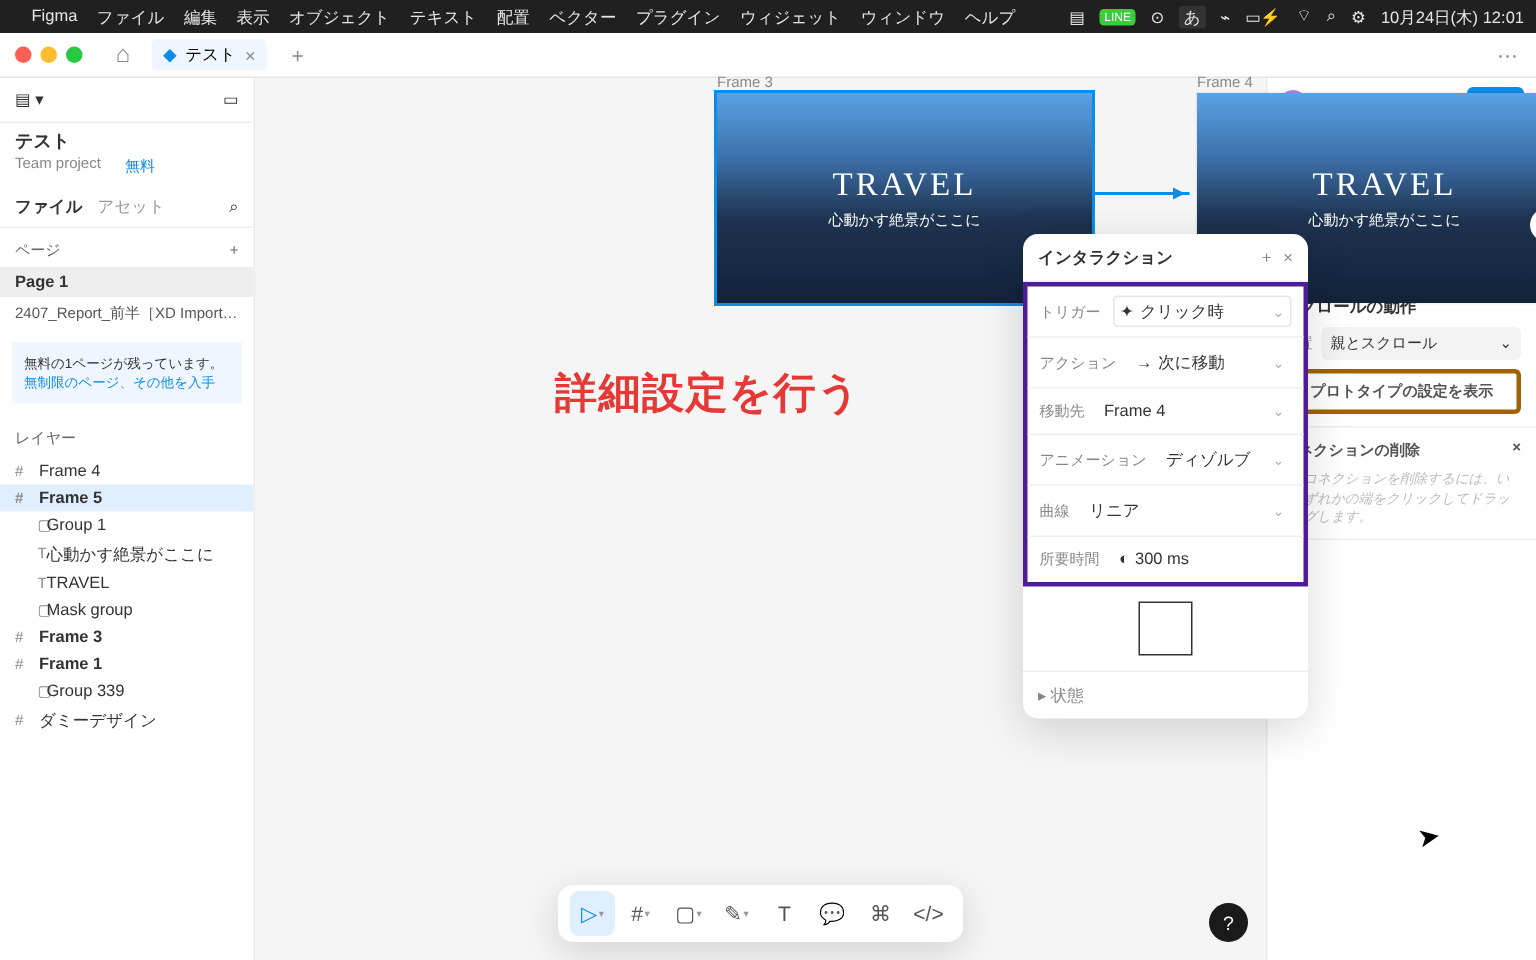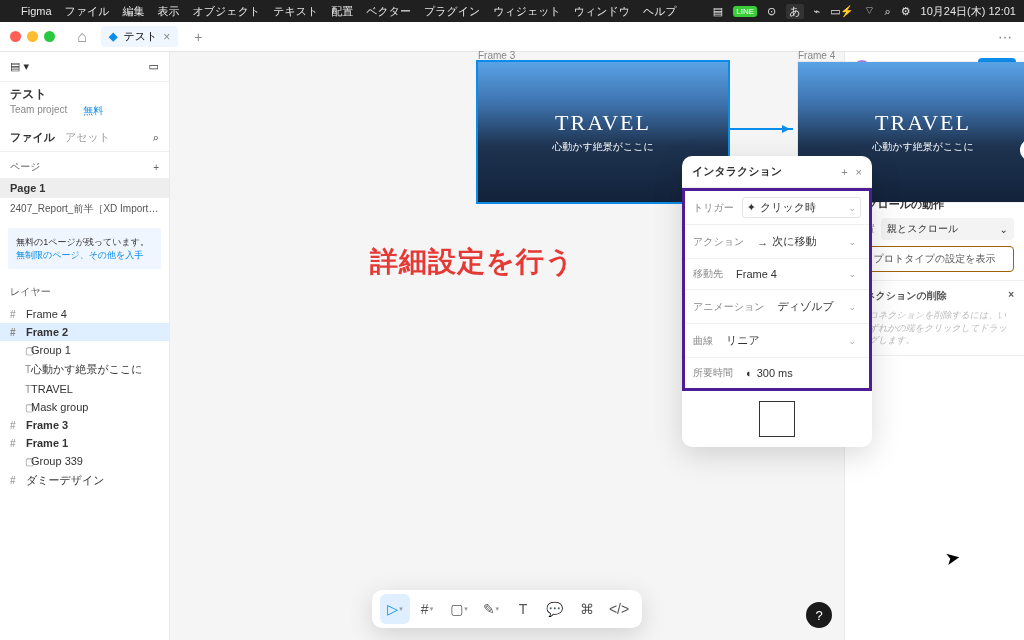--- a/index.html
+++ b/index.html
@@ -80,21 +80,21 @@
   .rpanel{width:180px;background:#fff;border-left:1px solid #eaeaea;display:flex;flex-direction:column;font-size:11px;color:#333;}
   .rp-top{display:flex;align-items:center;justify-content:space-between;padding:6px 8px;border-bottom:1px solid #eee;}
   .avatar{width:18px;height:18px;border-radius:50%;background:#b280e6;color:#fff;display:flex;align-items:center;justify-content:center;font-size:10px;}
   .share{background:#0c8ce9;color:#fff;font-size:11px;padding:3px 8px;border-radius:4px;}
   .rp-tabs{display:flex;gap:10px;padding:6px 10px;border-bottom:1px solid #eee;align-items:center;}
   .rp-tabs .t{color:#888;}
   .rp-tabs .t.active{color:#111;font-weight:600;}
   .rp-section{padding:8px 10px;border-bottom:1px solid #eee;}
   .rp-section .hd{display:flex;justify-content:space-between;align-items:center;font-weight:600;margin-bottom:6px;}
   .pill{background:#f3f3f3;border-radius:4px;padding:4px 6px;font-size:10px;display:flex;align-items:center;gap:6px;justify-content:space-between;}
-  .rp-btn{border:1px solid #a16207;border-radius:4px;padding:5px;text-align:center;font-size:10px;color:#555;margin-top:6px;}
+  .rp-btn{border:3px solid #a16207;border-radius:4px;padding:5px;text-align:center;font-size:10px;color:#555;margin-top:6px;font-weight:bold;}
   .del-section{padding:8px 10px;border-bottom:1px solid #eee;font-size:10px;color:#555;}
   .del-section .hd{display:flex;justify-content:space-between;font-weight:600;margin-bottom:6px;}
   .del-help{color:#bbb;font-size:9px;line-height:1.4;font-style:italic;}
   .zoom{margin-left:auto;color:#888;}
 
   
   .toolbox{position:absolute;left:50%;bottom:12px;transform:translateX(-50%);height:38px;background:#fff;border-radius:10px;box-shadow:0 6px 24px rgba(0,0,0,0.15);display:flex;align-items:center;padding:0 8px;gap:2px;}
   .tool{width:30px;height:30px;display:flex;align-items:center;justify-content:center;color:#555;border-radius:6px;font-size:14px;}
   .tool small{font-size:7px;margin-left:1px;color:#999;}
   .tool.active{background:#e0efff;color:#0c8ce9;}
@@ -184,21 +184,21 @@
       <a>無制限のページ、その他を入手</a>
     </div>
     <div class="layers-hd">レイヤー</div>
     <div class="layer-list">
       <div class="layer-item">
           <span class="ico">#</span>
           <span>Frame 4</span>
         </div>
       <div class="layer-item sel">
           <span class="ico">#</span>
-          <span style="font-weight:600">Frame 2</span>
+          <span style="font-weight:600">Frame 5</span>
         </div>
       <div class="layer-item">
           <span class="ico ind1">▢</span>
           <span>Group 1</span>
         </div>
       <div class="layer-item">
           <span class="ico ind1">T</span>
           <span>心動かす絶景がここに</span>
         </div>
       <div class="layer-item">
@@ -285,20 +285,21 @@
             </span>
         </div>
         <div class="pop-row" style="border-bottom:none">
           <span class="lab">所要時間</span>
           <span class="val">◐ <span>300 ms</span></span>
         </div>
       </div>
       <div class="preview">
           <div class="rect"></div>
         </div>
+      <div class="pop-foot">▸ 状態</div>
     </div>
 
     <div class="toolbox">
       <div class="tool active">▷<small>▾</small></div>
       <div class="tool">#<small>▾</small></div>
       <div class="tool">▢<small>▾</small></div>
       <div class="tool">✎<small>▾</small></div>
       <div class="tool">T</div>
       <div class="tool">💬</div>
       <div class="tool">⌘</div>

